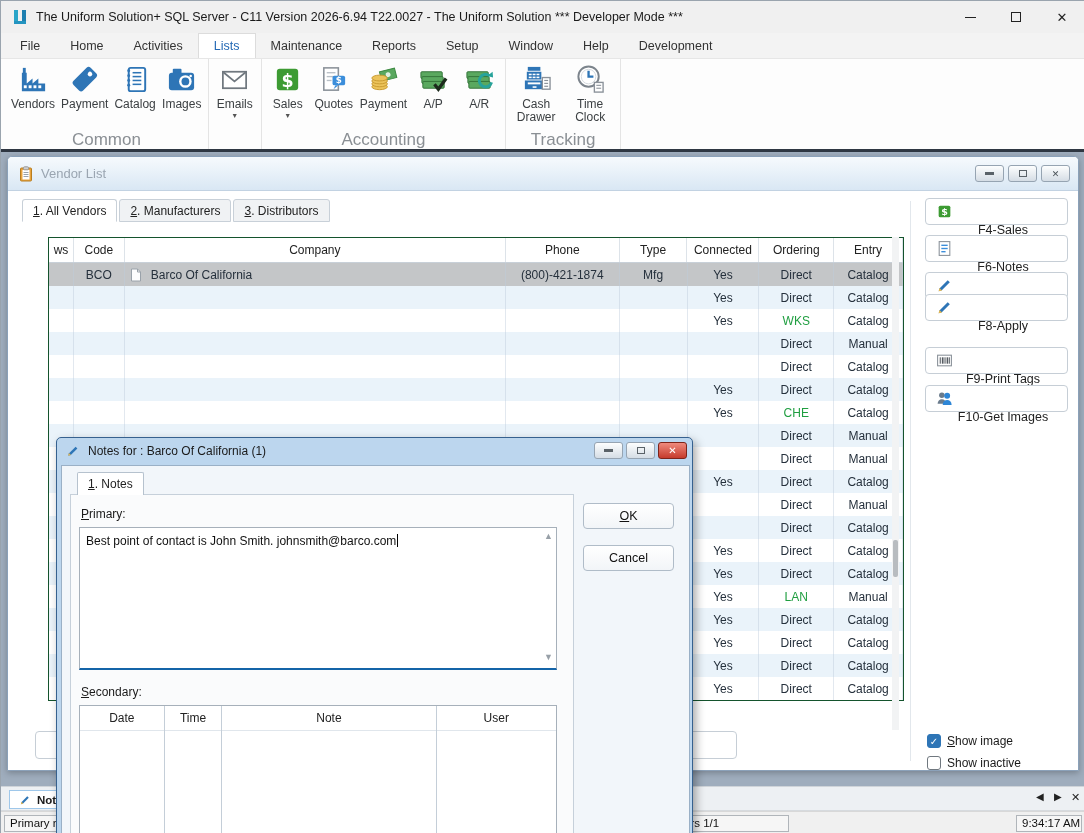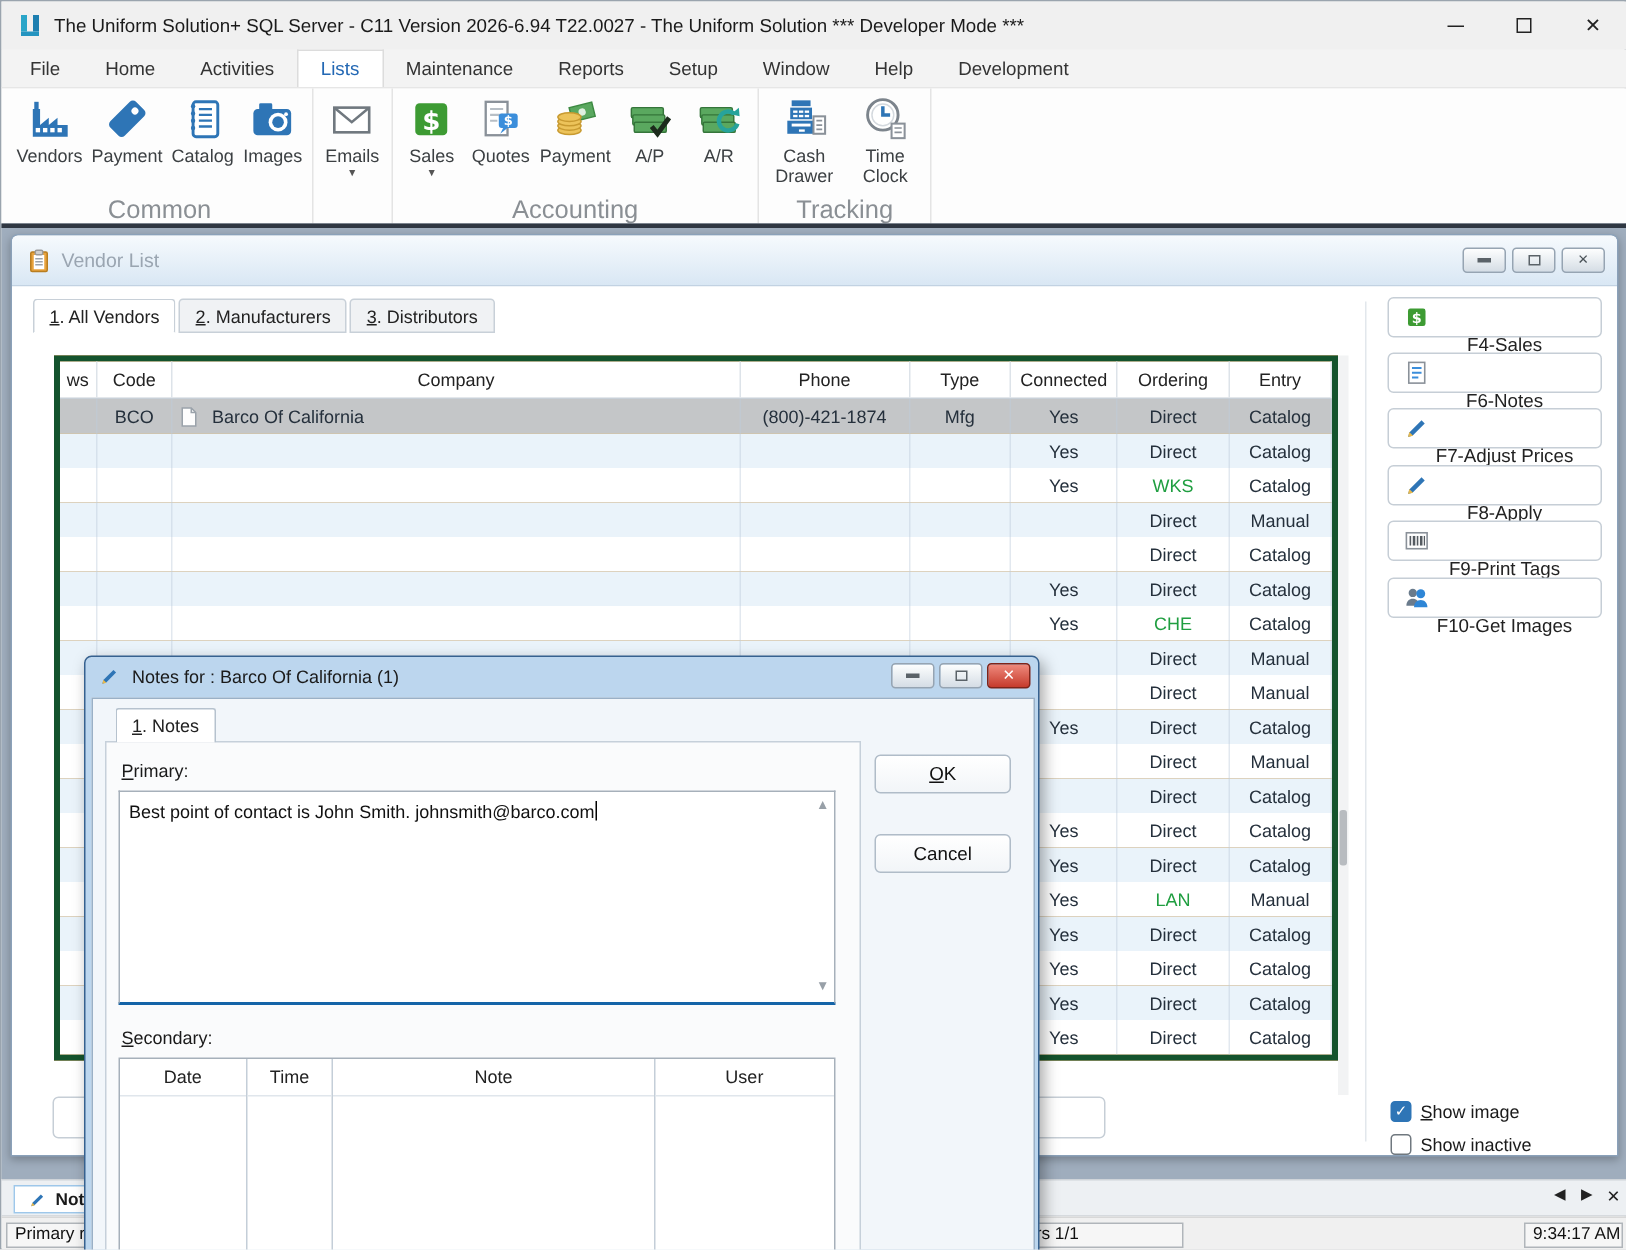--- a/index.html
+++ b/index.html
@@ -46,21 +46,21 @@
   .mini-btn .bar { width:9px; height:3px; background:#5a6268; }
   .mini-btn .box { width:8px; height:7px; border:1.5px solid #5a6268; }
   .mini-btn.red { background:linear-gradient(#ef8a7d,#c63b2c); border-color:#7e241a; color:#fff; font-size:10px; }
 
   
   .vw-tabs { position:absolute; left:14px; top:42px; display:flex; }
   .vtab { height:23px; padding:0 10px; font-size:12px; color:#222; display:flex; align-items:center; background:#f0f2f4; border:1px solid #c8d0d8; border-radius:3px 3px 0 0; margin-right:2px; }
   .vtab.active { background:#ffffff; border-bottom:1px solid #ffffff; position:relative; z-index:2; }
 
   
-  #vtable { position:absolute; left:28px; top:80px; width:856px; border:4px solid #14532d; background:#a16207; }
+  #vtable { position:absolute; left:40px; top:80px; width:856px; border:1px solid #14532d; background:#fde047; }
   .thead { display:flex; height:25px; background:#ffffff; border-bottom:1px solid #c8d0d8; }
   .th { font-size:12px; color:#222; display:flex; align-items:center; justify-content:center; border-right:1px solid #dde3e9; }
   .trow { display:flex; height:23px; background:#fff; }
   .trow.alt { background:#eaf3fa; }
   .trow.selected { background:#c4c6c8; }
   .td { font-size:12px; color:#25303c; display:flex; align-items:center; justify-content:center; border-right:1px solid rgba(190,205,220,.45); overflow:hidden; white-space:nowrap; }
   .td.left { justify-content:flex-start; padding-left:5px; }
   .td .green { color:#1f9e40; }
   .td .pageicon { width:12px; height:14px; margin-right:9px; flex:0 0 auto; }
 
@@ -701,21 +701,21 @@
               </svg></span>
             <span class="alabel">F6-Notes</span>
           </div>
           <div class="act-btn" style="top: 115px;">
             <span class="aicon"><svg viewBox="0 0 16 16">
                 <path d="M2.5 13.5l1-3L11 3l2 2-7.5 7.5z" fill="#2e75b6"></path>
                 <path d="M2.5 13.5l3.2-.8-2.4-2.3z" fill="#e8b84b"></path>
               </svg></span>
             <span class="alabel">F7-Adjust Prices</span>
           </div>
-          <div class="act-btn" style="top: 153px;">
+          <div class="act-btn" style="top: 137px;">
             <span class="aicon"><svg viewBox="0 0 16 16">
                 <path d="M2.5 13.5l1-3L11 3l2 2-7.5 7.5z" fill="#2e75b6"></path>
                 <path d="M2.5 13.5l3.2-.8-2.4-2.3z" fill="#e8b84b"></path>
               </svg></span>
             <span class="alabel">F8-Apply</span>
           </div>
           <div class="act-btn" style="top: 190px;">
             <span class="aicon"><svg viewBox="0 0 16 16">
                 <rect x="1.5" y="3" width="13" height="10" fill="#fff" stroke="#8a9199"></rect>
                 <g fill="#555b61">
@@ -800,21 +800,21 @@
                 <div class="shead">Note</div>
               </div>
               <div class="scol" style="width: 120px;">
                 <div class="shead">User</div>
               </div>
             </div>
 
         </div>
 
         <div class="dbtn" style="top:37px;"><u>O</u>K</div>
-        <div class="dbtn" style="top:90px;">Cancel</div>
+        <div class="dbtn" style="top:79px;">Cancel</div>
 
       </div>
     </div>
   </div>
 
   <div id="taskrow">
     <div id="task-tab">
       <span class="picon"><svg viewBox="0 0 16 16">
             <path d="M2.5 13.5l1-3L11 3l2 2-7.5 7.5z" fill="#2e75b6"></path>
             <path d="M2.5 13.5l3.2-.8-2.4-2.3z" fill="#e8b84b"></path>

